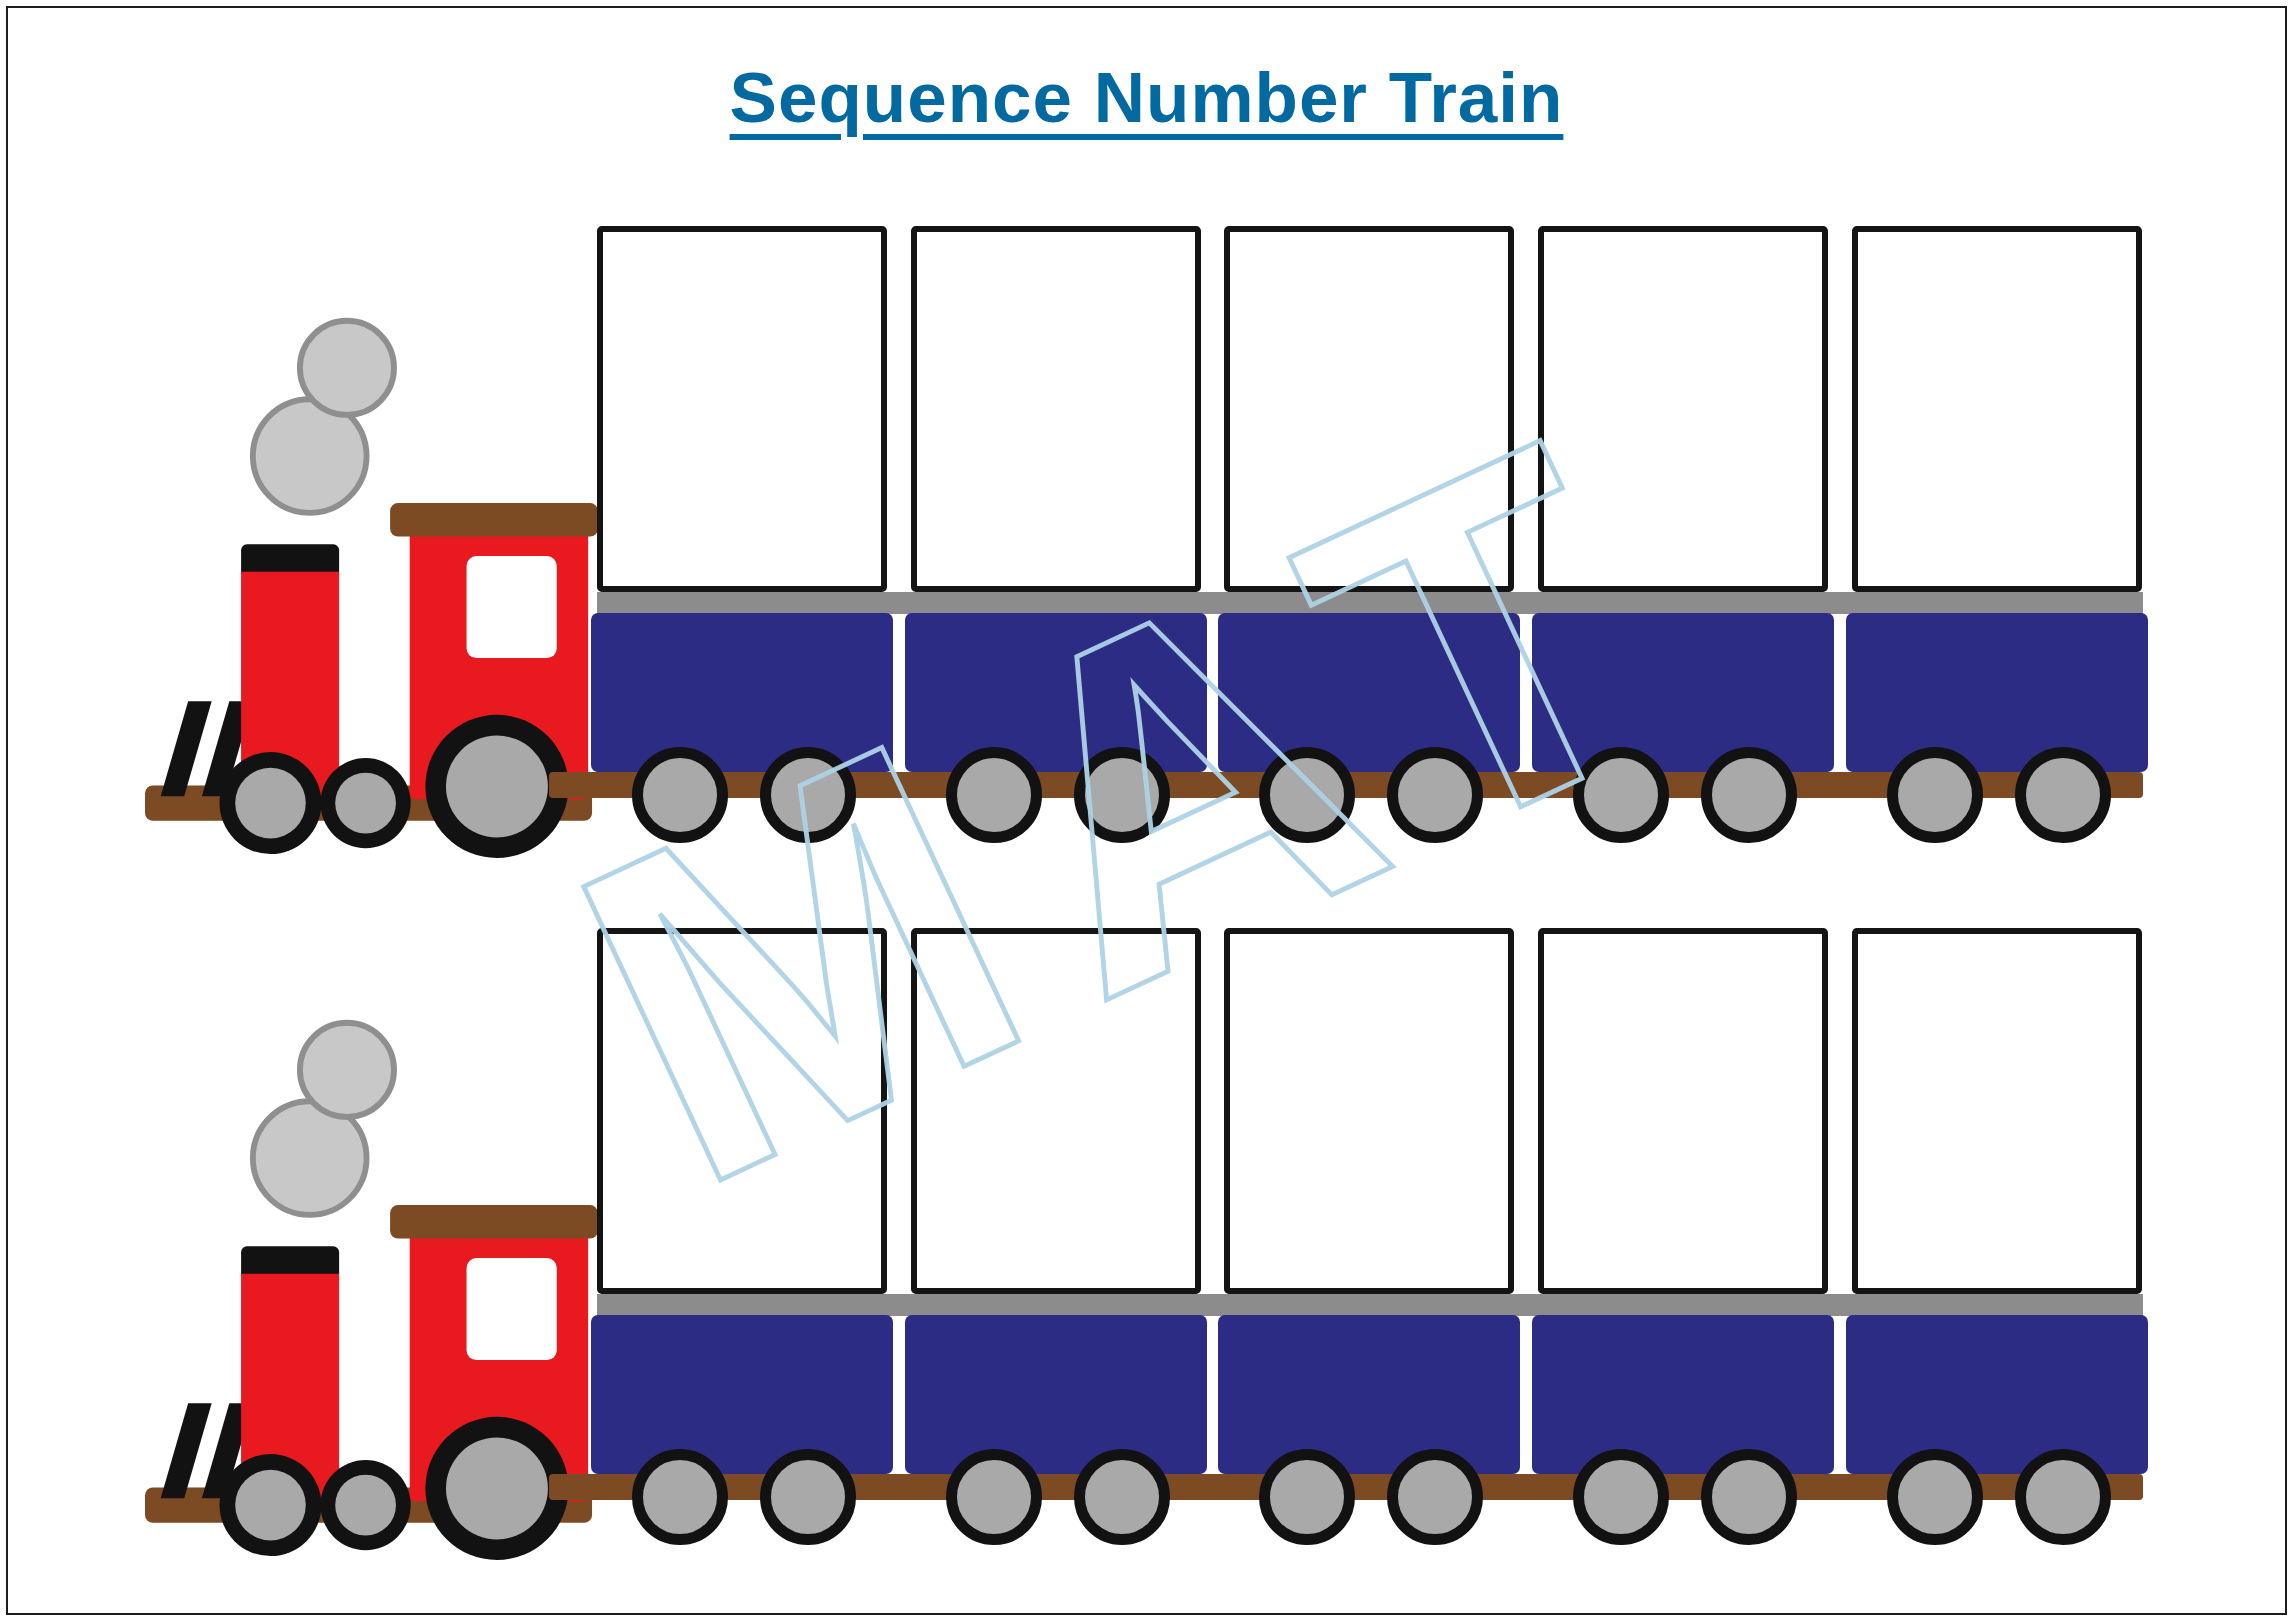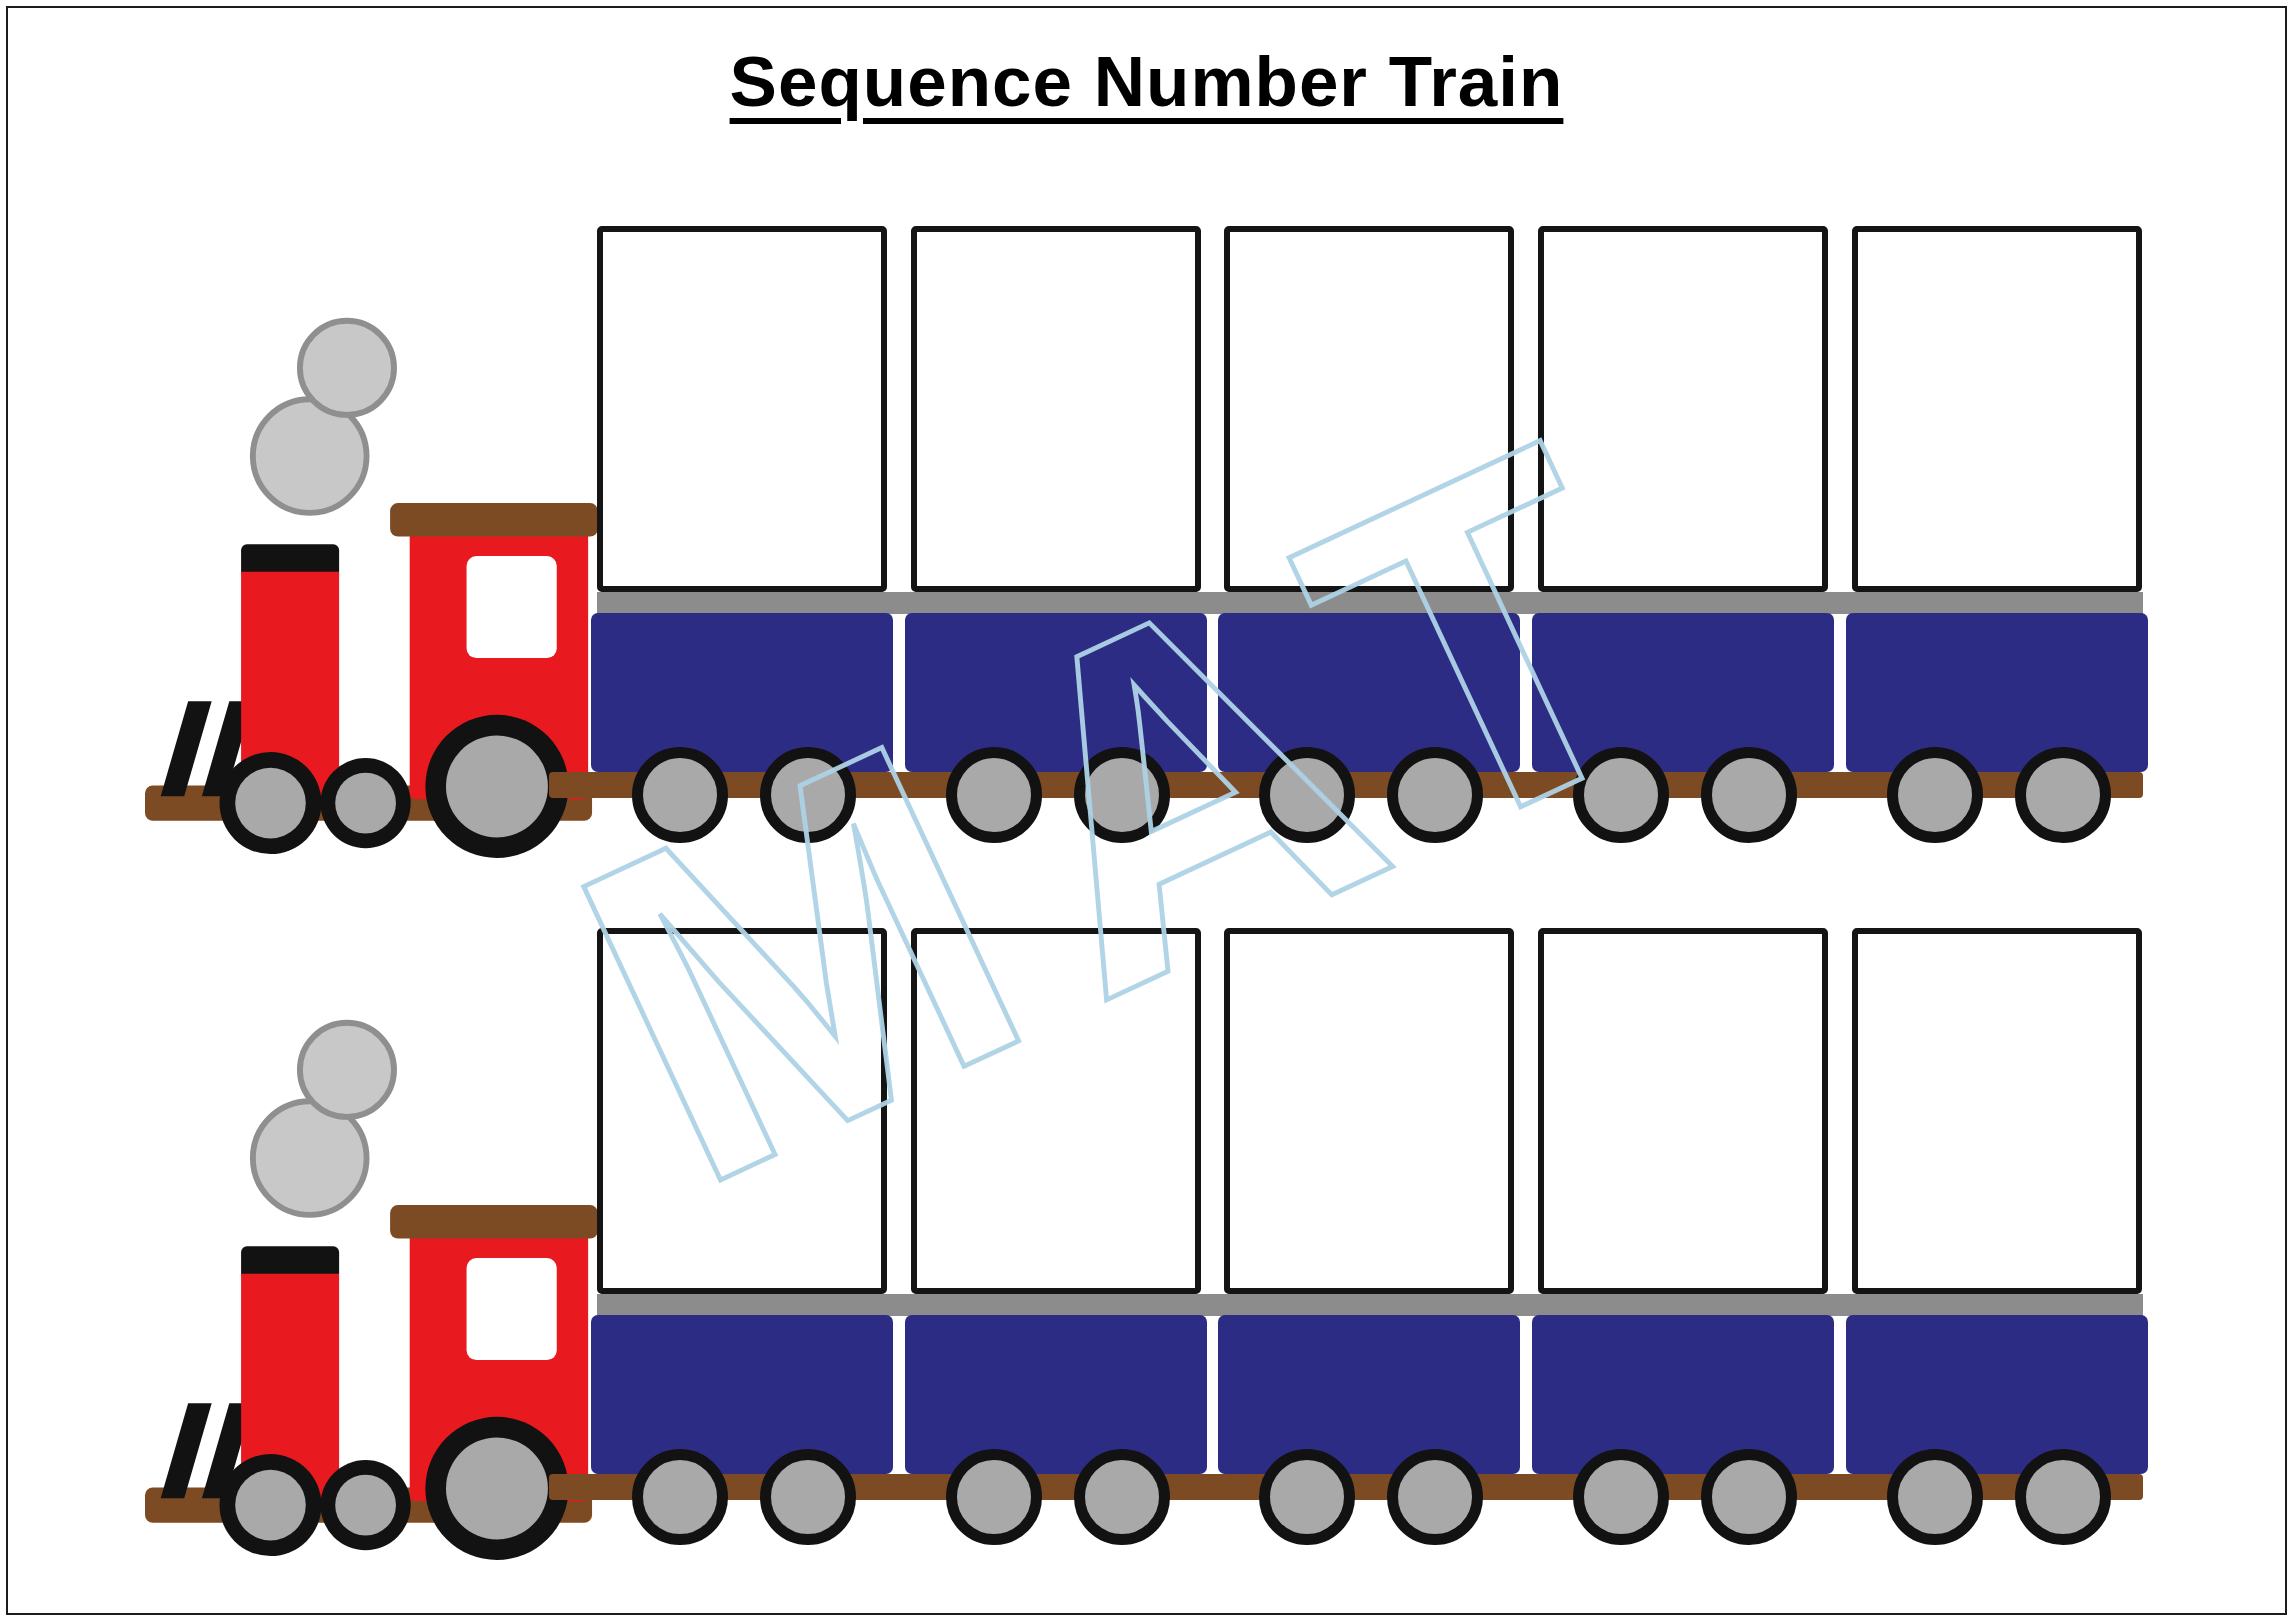--- a/index.html
+++ b/index.html
@@ -25,25 +25,25 @@
   .page-border{
     position:absolute;inset:5.9px;
     border:2.9px solid #1c1c1c;
     pointer-events:none;
   }
   .title-wrap{
     position:absolute;top:41px;left:0;width:100%;
     text-align:center;
   }
   .title-wrap h1{
-    margin:0;
+    margin:16px;
     display:inline-block;
     font-size:71px;
     font-weight:bold;
-    color:#000000;
+    color:#0369a1;
     text-decoration:underline;
     text-decoration-thickness:5.9px;
     text-underline-offset:11.8px;
     letter-spacing:1px;
   }
 
   
   .train{position:absolute;left:0;width:2293px;height:681px;}
   .train-1{top:196px;}
   .train-2{top:898px;}

